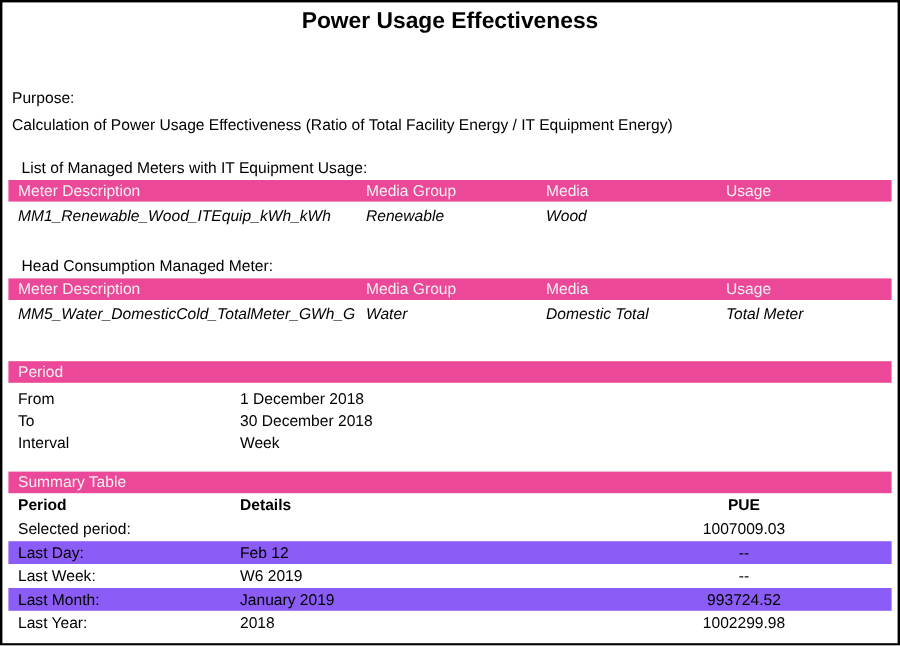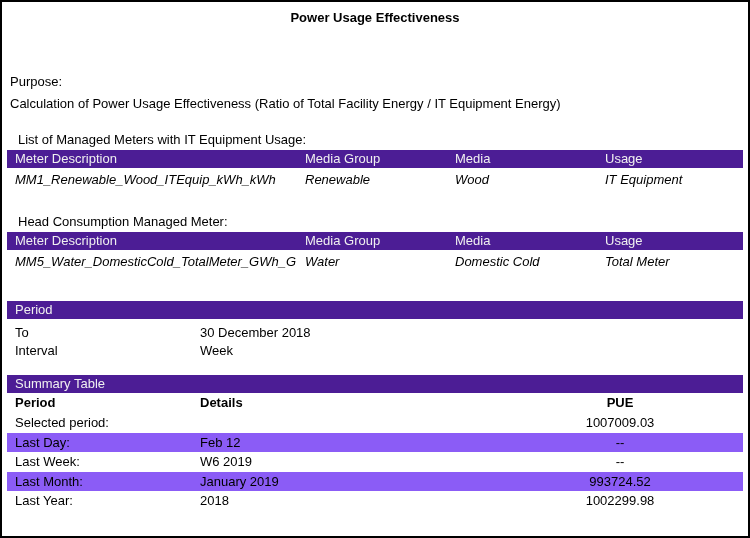--- a/index.html
+++ b/index.html
@@ -11,33 +11,33 @@
     background: #fff;
     font-family: "Liberation Sans", sans-serif;
     font-size: 13px;
     color: #000;
     overflow: hidden;
   }
   .page-title {
     margin: 0;
     padding-top: 4px;
     text-align: center;
-    font-size: 13px;
+    font-size: 19px;
     font-weight: bold;
     line-height: 23px;
   }
   .purpose-label { margin: 45px 0 0 8px; line-height: 16px; }
   .purpose-text  { margin: 6px 0 0 8px;  line-height: 16px; }
   .section-label { margin: 20px 0 0 16px; line-height: 16px; }
   .section-label.second { margin-top: 26px; }
 
   .bar {
     height: 18px;
     line-height: 18px;
-    background: #4c1d95;
+    background: #ec4899;
     color: #f0f0f0;
     margin: 2px 5px 0 5px;
     display: flex;
     white-space: nowrap;
     overflow: hidden;
   }
   .bar.standalone { padding-left: 8px; }
   .bar.period-bar  { margin-top: 31px; }
   .bar.summary-bar { margin-top: 15px; }
 
@@ -82,42 +82,45 @@
     <div class="bar">
       <span class="c1">Meter Description</span>
       <span class="c2">Media Group</span>
       <span class="c3">Media</span>
       <span class="c4">Usage</span>
     </div>
     <div class="trow">
       <span class="c1">MM1_Renewable_Wood_ITEquip_kWh_kWh</span>
       <span class="c2">Renewable</span>
       <span class="c3">Wood</span>
-      <span class="c4">IT Equipment</span>
     </div>
   </div>
 
   <div class="section-label second">Head Consumption Managed Meter:</div>
   <div>
     <div class="bar">
       <span class="c1">Meter Description</span>
       <span class="c2">Media Group</span>
       <span class="c3">Media</span>
       <span class="c4">Usage</span>
     </div>
     <div class="trow">
       <span class="c1">MM5_Water_DomesticCold_TotalMeter_GWh_G</span>
       <span class="c2">Water</span>
-      <span class="c3">Domestic Cold</span>
+      <span class="c3">Domestic Total</span>
       <span class="c4">Total Meter</span>
     </div>
   </div>
 
   <div class="bar standalone period-bar">Period</div>
   <div class="period-rows">
+    <div class="period-row">
+      <span class="p1">From</span>
+      <span class="p2">1 December 2018</span>
+    </div>
     <div class="period-row">
       <span class="p1">To</span>
       <span class="p2">30 December 2018</span>
     </div>
     <div class="period-row">
       <span class="p1">Interval</span>
       <span class="p2">Week</span>
     </div>
   </div>
 

